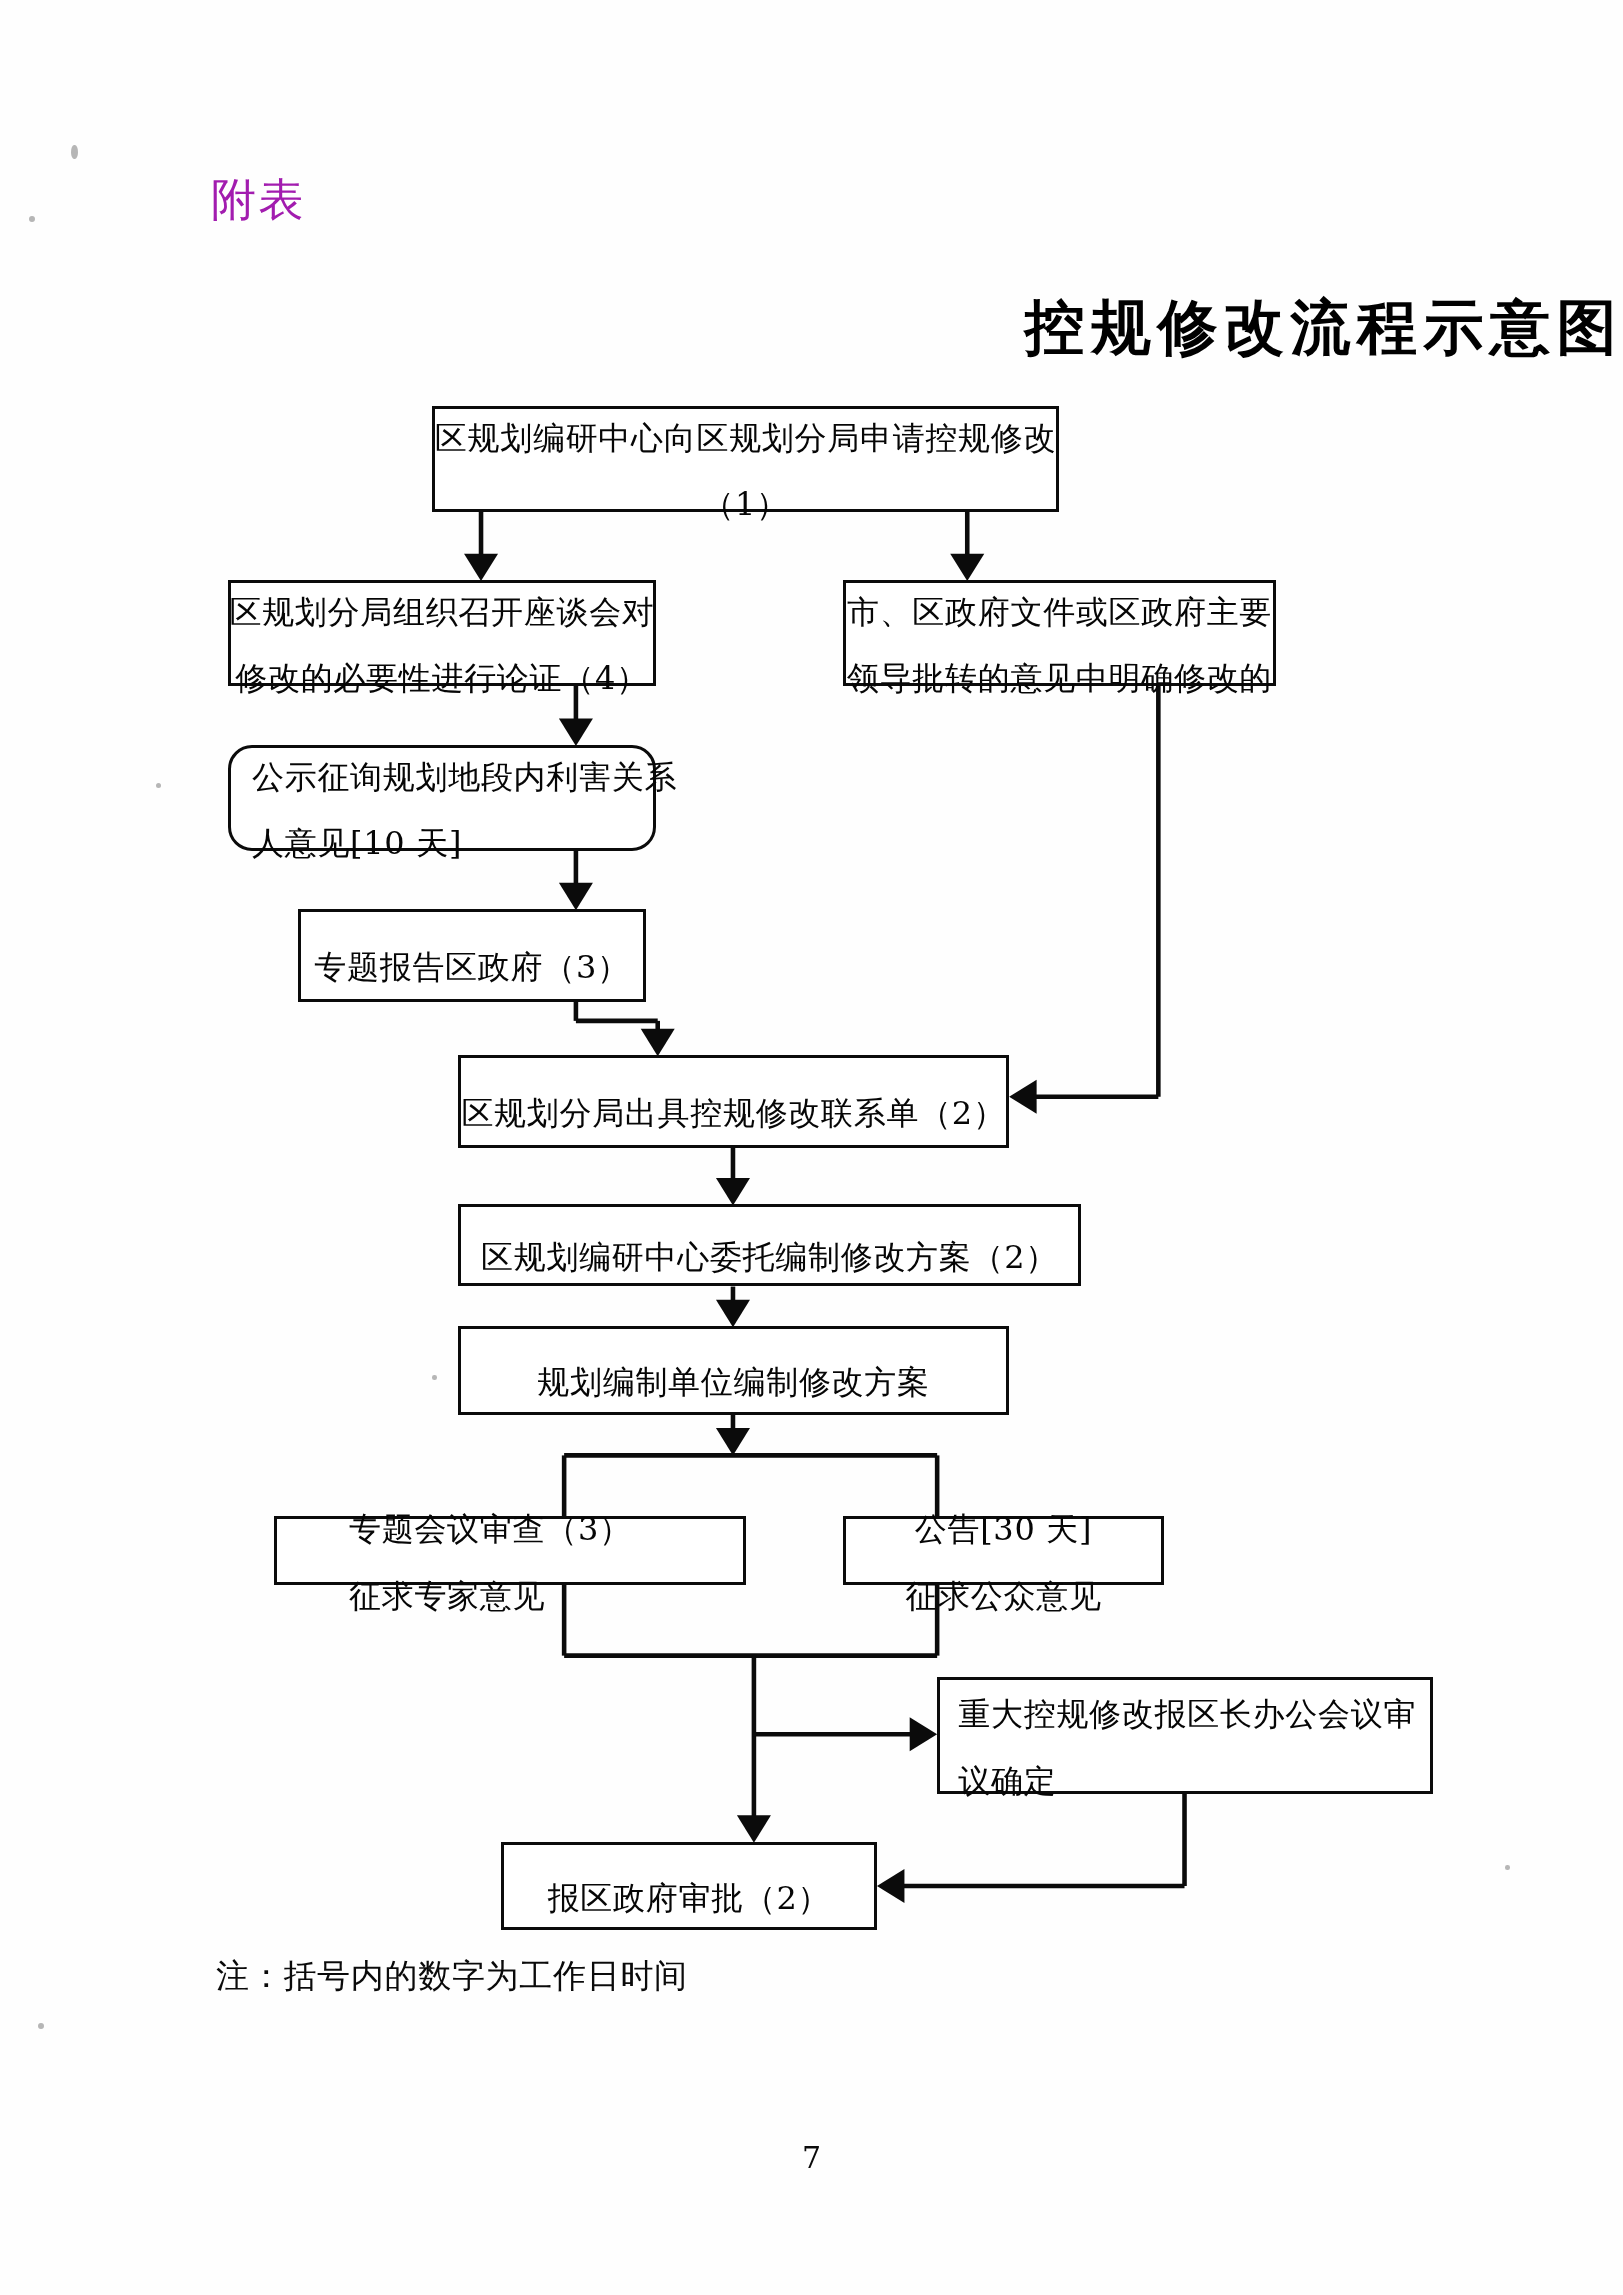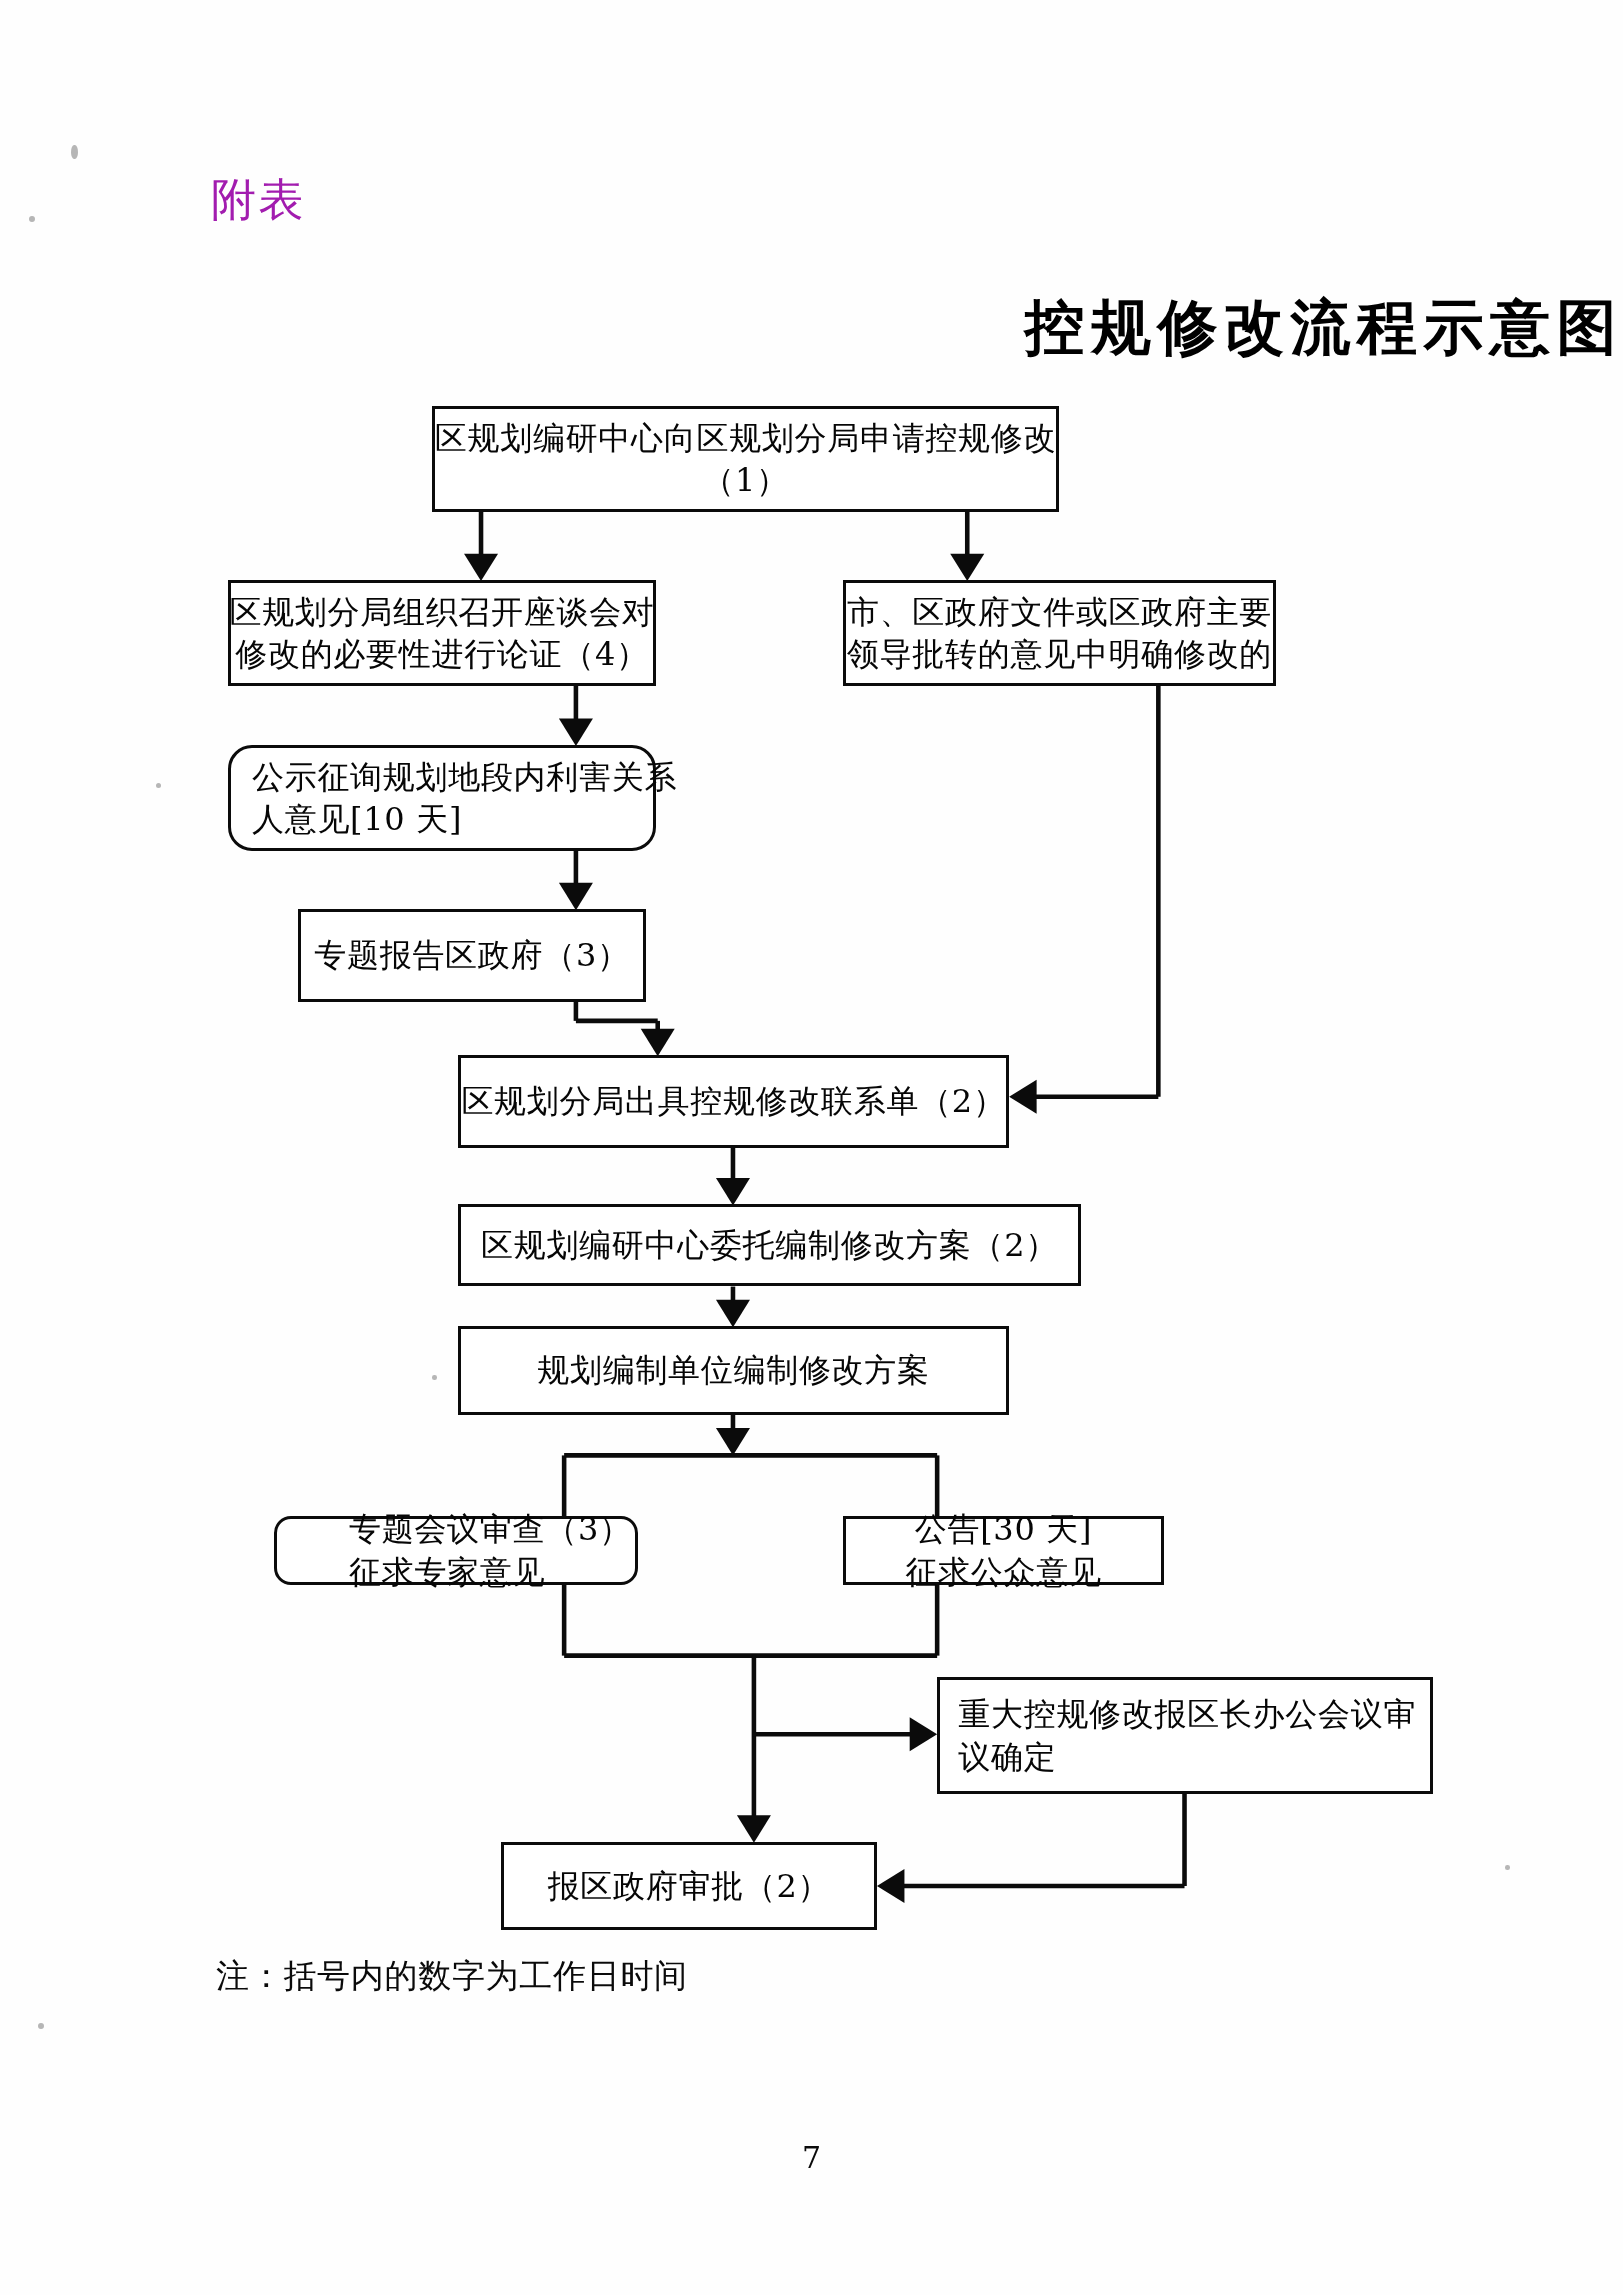--- a/index.html
+++ b/index.html
@@ -49,21 +49,21 @@
     justify-content:center;
     font-family:"DejaVu Serif","Liberation Serif",serif;
     font-size:32px;
     line-height:1.32;
     color:#060606;
     letter-spacing:0.7px;
     text-align:center;
     padding:2.6px 6.5px;
   }
   .node.left-align{align-items:flex-start;text-align:left;}
-  .node .ln{display:block;white-space:nowrap;}
+  .node .ln{display:block;white-space:nowrap;margin-top:24px;}
 
   .note{
     position:absolute;
     left:216px; top:1954px;
     font-size:33px;
     letter-spacing:0.7px;
     font-family:"DejaVu Serif","Liberation Serif",serif;
   }
   .pageno{
     position:absolute;
@@ -185,21 +185,21 @@
   </div>
 
   <div class="node" style="left:458px; top:1204px; width:623px; height:82px;">
     <span class="ln">区规划编研中心委托编制修改方案（2）</span>
   </div>
 
   <div class="node" style="left:458px; top:1326px; width:551px; height:89px;">
     <span class="ln">规划编制单位编制修改方案</span>
   </div>
 
-  <div class="node left-align" style="left:274px; top:1516px; width:364px; height:69px; justify-content:center; padding-left:72px;border-radius:17px;">
+  <div class="node left-align" style="left:274px; top:1516px; width:472px; height:69px; justify-content:center; padding-left:72px;">
     <span class="ln">专题会议审查（3）</span>
     <span class="ln">征求专家意见</span>
   </div>
 
   <div class="node" style="left:843px; top:1516px; width:321px; height:69px;">
     <span class="ln">公告[30 天]</span>
     <span class="ln">征求公众意见</span>
   </div>
 
   <div class="node left-align" style="left:937px; top:1677px; width:496px; height:117px; padding-left:18.3px;">

